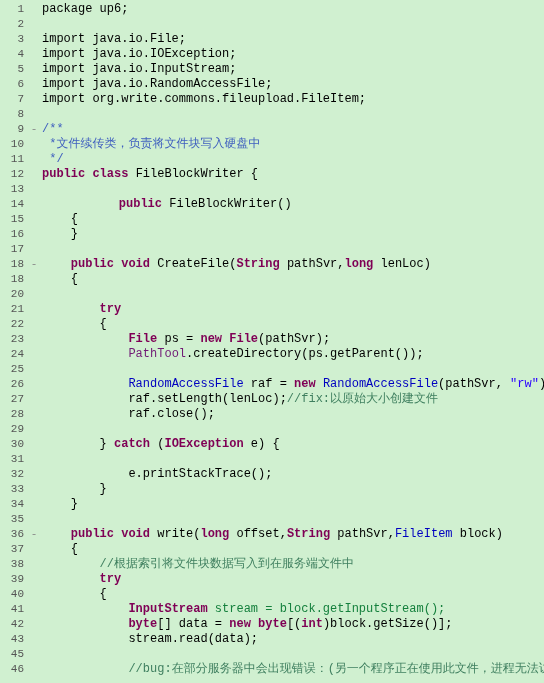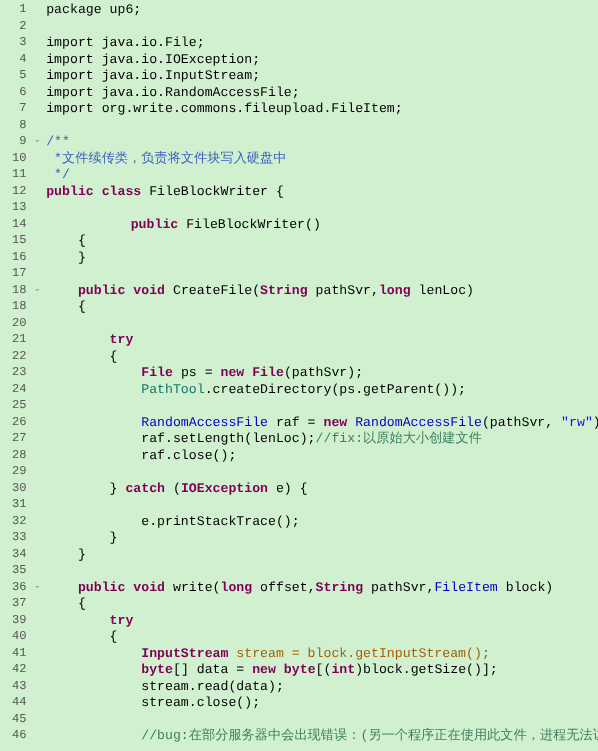--- a/index.html
+++ b/index.html
@@ -69,35 +69,35 @@
     <div class="line"><span class="line-num">14</span><span class="line-minus"> </span><span class="line-content"><span style="color: rgb(0, 0, 0);">    </span><span style="color: rgb(127, 0, 85); font-weight: bold; margin-left: 48px;">public </span><span style="color: rgb(0, 0, 0);">FileBlockWriter</span><span style="color: rgb(0, 0, 0);">()</span></span></div>
     <div class="line"><span class="line-num">15</span><span class="line-minus"> </span><span class="line-content"><span style="color: rgb(0, 0, 0);">    {</span></span></div>
     <div class="line"><span class="line-num">16</span><span class="line-minus"> </span><span class="line-content"><span style="color: rgb(0, 0, 0);">    }</span></span></div>
     <div class="line"><span class="line-num">17</span><span class="line-minus"> </span><span class="line-content">&nbsp;</span></div>
     <div class="line"><span class="line-num">18</span><span class="line-minus" style="color: rgb(136, 136, 136);">-</span><span class="line-content"><span style="color: rgb(0, 0, 0);">    </span><span style="color: rgb(127, 0, 85); font-weight: bold;">public void </span><span style="color: rgb(0, 0, 0);">CreateFile(</span><span style="color: rgb(127, 0, 85); font-weight: bold;">String </span><span style="color: rgb(0, 0, 0);">pathSvr,</span><span style="color: rgb(127, 0, 85); font-weight: bold;">long </span><span style="color: rgb(0, 0, 0);">lenLoc)</span></span></div>
     <div class="line"><span class="line-num">18</span><span class="line-minus"> </span><span class="line-content"><span style="color: rgb(0, 0, 0);">    {</span></span></div>
     <div class="line"><span class="line-num">20</span><span class="line-minus"> </span><span class="line-content">&nbsp;</span></div>
     <div class="line"><span class="line-num">21</span><span class="line-minus"> </span><span class="line-content"><span style="color: rgb(0, 0, 0);">        </span><span style="color: rgb(127, 0, 85); font-weight: bold;">try</span></span></div>
     <div class="line"><span class="line-num">22</span><span class="line-minus"> </span><span class="line-content"><span style="color: rgb(0, 0, 0);">        {</span></span></div>
     <div class="line"><span class="line-num">23</span><span class="line-minus"> </span><span class="line-content"><span style="color: rgb(0, 0, 0);">            </span><span style="color: rgb(127, 0, 85); font-weight: bold;">File</span><span style="color: rgb(0, 0, 0);"> ps = </span><span style="color: rgb(127, 0, 85); font-weight: bold;">new </span><span style="color: rgb(127, 0, 85); font-weight: bold;">File</span><span style="color: rgb(0, 0, 0);">(pathSvr);</span></span></div>
-    <div class="line"><span class="line-num">24</span><span class="line-minus"> </span><span class="line-content"><span style="color: rgb(0, 0, 0);">            </span><span style="color: #0f766e;">PathTool</span><span style="color: rgb(0, 0, 0);">.createDirectory(ps.getParent());</span></span></div>
+    <div class="line"><span class="line-num">24</span><span class="line-minus"> </span><span class="line-content"><span style="color: rgb(0, 0, 0);">            </span><span style="color: #701a75;">PathTool</span><span style="color: rgb(0, 0, 0);">.createDirectory(ps.getParent());</span></span></div>
     <div class="line"><span class="line-num">25</span><span class="line-minus"> </span><span class="line-content">&nbsp;</span></div>
     <div class="line"><span class="line-num">26</span><span class="line-minus"> </span><span class="line-content"><span style="color: rgb(0, 0, 0);">            </span><span style="color: rgb(0, 0, 192);">RandomAccessFile</span><span style="color: rgb(0, 0, 0);"> raf = </span><span style="color: rgb(127, 0, 85); font-weight: bold;">new </span><span style="color: rgb(0, 0, 192);">RandomAccessFile</span><span style="color: rgb(0, 0, 0);">(pathSvr, </span><span style="color: rgb(42, 0, 255);">"rw"</span><span style="color: rgb(0, 0, 0);">);</span></span></div>
     <div class="line"><span class="line-num">27</span><span class="line-minus"> </span><span class="line-content"><span style="color: rgb(0, 0, 0);">            </span><span style="color: rgb(0, 0, 0);">raf.setLength(lenLoc);</span><span style="color: rgb(63, 127, 95);">//fix:以原始大小创建文件</span></span></div>
     <div class="line"><span class="line-num">28</span><span class="line-minus"> </span><span class="line-content"><span style="color: rgb(0, 0, 0);">            </span><span style="color: rgb(0, 0, 0);">raf.close();</span></span></div>
     <div class="line"><span class="line-num">29</span><span class="line-minus"> </span><span class="line-content">&nbsp;</span></div>
     <div class="line"><span class="line-num">30</span><span class="line-minus"> </span><span class="line-content"><span style="color: rgb(0, 0, 0);">        } </span><span style="color: rgb(127, 0, 85); font-weight: bold;">catch </span><span style="color: rgb(0, 0, 0);">(</span><span style="color: rgb(127, 0, 85); font-weight: bold;">IOException</span><span style="color: rgb(0, 0, 0);"> e) {</span></span></div>
     <div class="line"><span class="line-num">31</span><span class="line-minus"> </span><span class="line-content"><span style="color: rgb(0, 0, 0);">            </span></span></div>
     <div class="line"><span class="line-num">32</span><span class="line-minus"> </span><span class="line-content"><span style="color: rgb(0, 0, 0);">            </span><span style="color: rgb(0, 0, 0);">e.printStackTrace();</span></span></div>
     <div class="line"><span class="line-num">33</span><span class="line-minus"> </span><span class="line-content"><span style="color: rgb(0, 0, 0);">        }</span></span></div>
     <div class="line"><span class="line-num">34</span><span class="line-minus"> </span><span class="line-content"><span style="color: rgb(0, 0, 0);">    }</span></span></div>
     <div class="line"><span class="line-num">35</span><span class="line-minus"> </span><span class="line-content">&nbsp;</span></div>
     <div class="line"><span class="line-num">36</span><span class="line-minus" style="color: rgb(136, 136, 136);">-</span><span class="line-content"><span style="color: rgb(0, 0, 0);">    </span><span style="color: rgb(127, 0, 85); font-weight: bold;">public void </span><span style="color: rgb(0, 0, 0);">write(</span><span style="color: rgb(127, 0, 85); font-weight: bold;">long </span><span style="color: rgb(0, 0, 0);">offset,</span><span style="color: rgb(127, 0, 85); font-weight: bold;">String </span><span style="color: rgb(0, 0, 0);">pathSvr,</span><span style="color: rgb(0, 0, 192);">FileItem</span><span style="color: rgb(0, 0, 0);"> block)</span></span></div>
     <div class="line"><span class="line-num">37</span><span class="line-minus"> </span><span class="line-content"><span style="color: rgb(0, 0, 0);">    {</span></span></div>
+    <div class="line"><span class="line-num">38</span><span class="line-minus"> </span><span class="line-content"><span style="color: rgb(0, 0, 0);">        </span><span style="color: rgb(63, 127, 95);">//根据索引将文件块数据写入到在服务端文件中</span></span></div>
     <div class="line"><span class="line-num">39</span><span class="line-minus"> </span><span class="line-content"><span style="color: rgb(0, 0, 0);">        </span><span style="color: rgb(127, 0, 85); font-weight: bold;">try</span></span></div>
     <div class="line"><span class="line-num">40</span><span class="line-minus"> </span><span class="line-content"><span style="color: rgb(0, 0, 0);">        {</span></span></div>
-    <div class="line"><span class="line-num">41</span><span class="line-minus"> </span><span class="line-content"><span style="color: rgb(0, 0, 0);">            </span><span style="color: rgb(127, 0, 85); font-weight: bold;">InputStream</span><span style="color: #a16207; margin-top: 48px;"> stream = block.getInputStream();</span></span></div>
+    <div class="line"><span class="line-num">41</span><span class="line-minus"> </span><span class="line-content"><span style="color: rgb(0, 0, 0);">            </span><span style="color: rgb(127, 0, 85); font-weight: bold;">InputStream</span><span style="color: #15803d; margin-top: 48px;"> stream = block.getInputStream();</span></span></div>
     <div class="line"><span class="line-num">42</span><span class="line-minus"> </span><span class="line-content"><span style="color: rgb(0, 0, 0);">            </span><span style="color: rgb(127, 0, 85); font-weight: bold;">byte</span><span style="color: rgb(0, 0, 0);">[] data = </span><span style="color: rgb(127, 0, 85); font-weight: bold;">new </span><span style="color: rgb(127, 0, 85); font-weight: bold;">byte</span><span style="color: rgb(0, 0, 0);">[(</span><span style="color: rgb(127, 0, 85); font-weight: bold;">int</span><span style="color: rgb(0, 0, 0);">)block.getSize()];</span></span></div>
     <div class="line"><span class="line-num">43</span><span class="line-minus"> </span><span class="line-content"><span style="color: rgb(0, 0, 0);">            </span><span style="color: rgb(0, 0, 0); text-align: right;">stream.read(data);</span></span></div>
-    <div class="line"><span class="line-num">44</span><span class="line-minus"> </span><span class="line-content"><span style="color: rgb(0, 0, 0);">            </span><span style="color: rgb(0, 0, 0);">stream.close();</span></span></div>
     <div class="line"><span class="line-num">45</span><span class="line-minus"> </span><span class="line-content">&nbsp;</span></div>
     <div class="line"><span class="line-num">46</span><span class="line-minus"> </span><span class="line-content"><span style="color: rgb(0, 0, 0);">            </span><span style="color: rgb(63, 127, 95);">//bug:在部分服务器中会出现错误：(另一个程序正在使用此文件，进程无法访问。)</span></span></div>
   </div>
 
 </body></html>

